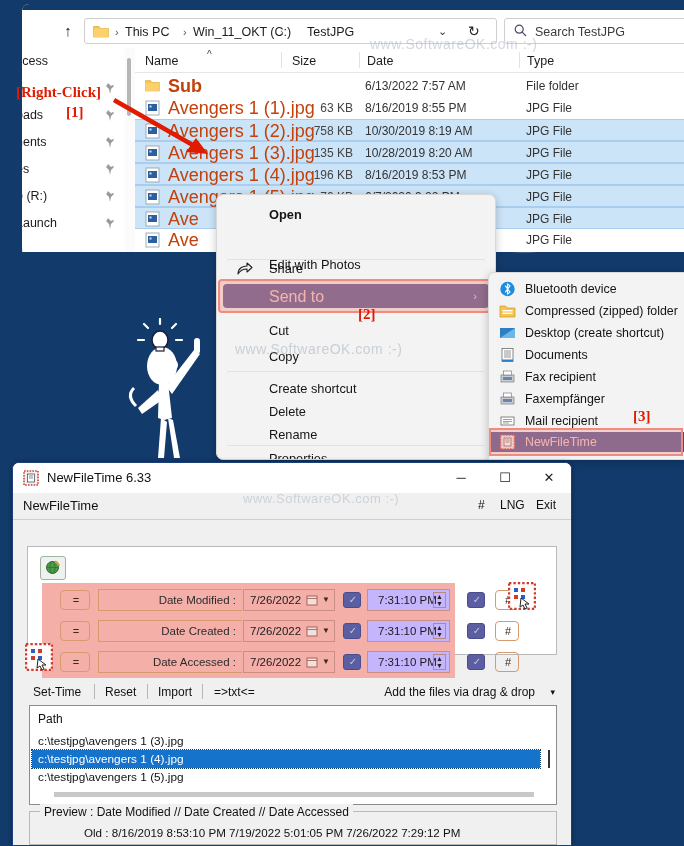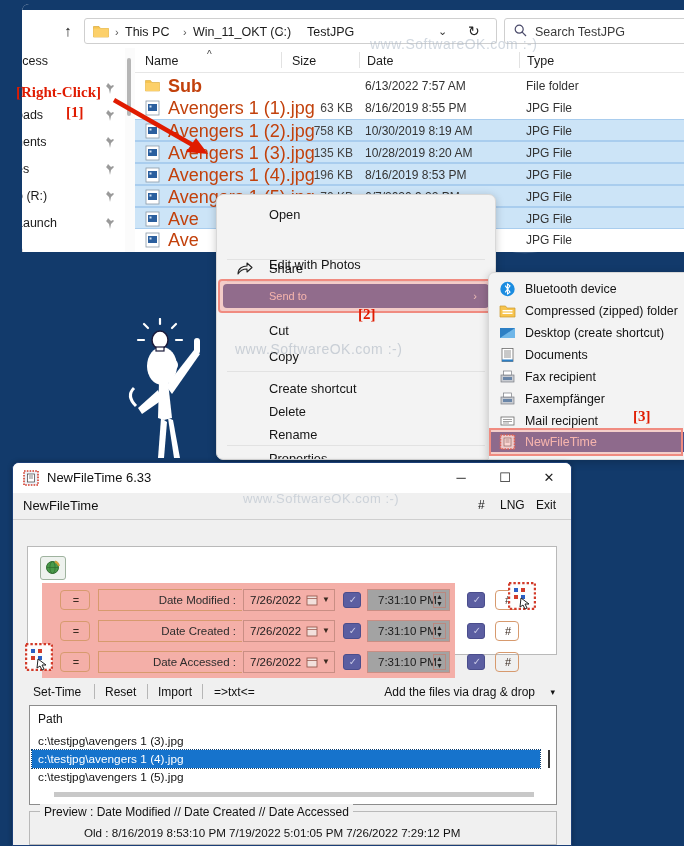--- a/index.html
+++ b/index.html
@@ -62,27 +62,27 @@
   .ftype{position:absolute;left:391px;top:3px;font-size:12px;color:#333;line-height:17px;white-space:nowrap;}
 
   
   #ctxmenu{
     position:absolute;left:216px;top:194px;width:278px;height:264px;
     background:#f3f3f3;border:1px solid #d8d8d8;border-radius:7px;box-shadow:0 2px 9px rgba(0,0,0,.22);
     overflow:hidden;
   }
   .mi{position:absolute;left:6px;width:266px;height:26px;border-radius:4px;}
   .mi-label{position:absolute;left:46px;top:5px;font-size:12.8px;color:#151515;line-height:17px;white-space:nowrap;}
-  .mi-label.bold{font-weight:normal;text-align:right;}
+  .mi-label.bold{font-weight:bold;text-align:right;}
   .mi-icon{position:absolute;left:14px;top:6px;width:16px;height:15px;}
   #sendto-hl{
     position:absolute;left:6px;top:89px;width:266px;height:24px;
     background:#4a4e8c;border-radius:4px;
   }
-  #sendto-label{position:absolute;left:46px;top:4px;font-size:11px;color:#f7c9c4;line-height:17px;}
+  #sendto-label{position:absolute;left:46px;top:4px;font-size:16px;color:#f7c9c4;line-height:17px;}
   #sendto-arrow{position:absolute;right:12px;top:4px;font-size:11px;color:#e8d6d4;line-height:17px;}
   #sendto-ring{
     position:absolute;left:1px;top:84px;width:276px;height:34px;
     border:2px solid #f08b80;background:rgba(244,150,140,.42);box-sizing:border-box;border-radius:4px;
   }
   .mdiv{position:absolute;left:10px;width:258px;height:1px;background:#e2e2e2;}
 
   
   #submenu{
     position:absolute;left:488px;top:272px;width:196px;height:186px;
@@ -129,21 +129,21 @@
   .eqbtn{position:absolute;left:18px;top:5px;width:30px;height:20px;border:1px solid #d79a6e;border-radius:4px;box-sizing:border-box;}
   .eqglyph{position:absolute;left:0;top:2px;width:30px;text-align:center;font-size:11px;color:#3a2a20;line-height:15px;}
   .dlabelbox{position:absolute;left:56px;top:4px;width:144px;height:22px;border-left:1px solid #d79a6e;border-top:1px solid #d79a6e;border-bottom:1px solid #d79a6e;box-sizing:border-box;}
   .dlabel{position:absolute;right:6px;top:3px;font-size:11.5px;color:#2c2c2c;line-height:15px;white-space:nowrap;}
   .dtbox{position:absolute;left:201px;top:4px;width:92px;height:22px;border:1px solid #c98e84;background:#F4AFA8;box-sizing:border-box;}
   .dtval{position:absolute;left:6px;top:3px;font-size:11.5px;color:#1b1b1b;line-height:15px;}
   .dt-cal{position:absolute;right:16px;top:4px;width:12px;height:12px;}
   .dt-caret{position:absolute;right:4px;top:5px;font-size:8px;color:#3a2a20;line-height:10px;}
   .chk{position:absolute;top:7px;width:18px;height:16px;background:#5b5ea1;border:1px solid #4a4d8c;border-radius:3px;box-sizing:border-box;}
   .chkmark{position:absolute;left:0;top:-1px;width:18px;text-align:center;font-size:10px;color:#c8c9e6;line-height:16px;}
-  .tmbox{position:absolute;left:325px;top:4px;width:83px;height:22px;border:1px solid #c98e84;background:#a3a3a3;box-sizing:border-box;}
+  .tmbox{position:absolute;left:325px;top:4px;width:83px;height:22px;border:1px solid #c98e84;background:#c4b5fd;box-sizing:border-box;}
   .tmval{position:absolute;left:10px;top:3px;font-size:11.5px;color:#1b1b1b;line-height:15px;}
   .spin{position:absolute;right:3px;top:2px;width:13px;height:16px;border:1px solid #b9887f;box-sizing:border-box;}
   .spin-up{position:absolute;left:0;top:0;width:11px;text-align:center;font-size:7px;color:#222;line-height:8px;}
   .spin-dn{position:absolute;left:0;top:7px;width:11px;text-align:center;font-size:7px;color:#222;line-height:8px;}
   .hashbtn{position:absolute;top:5px;width:24px;height:20px;border:1px solid #d79a6e;border-radius:4px;box-sizing:border-box;}
   .hashglyph{position:absolute;left:0;top:2px;width:24px;text-align:center;font-size:11px;color:#3a2a20;line-height:15px;}
   .gridicon{position:absolute;width:28px;height:28px;}
 
   #nft-toolbar{position:absolute;left:14px;top:218px;width:530px;height:24px;}
   .tbitem{position:absolute;top:3px;font-size:12px;color:#111;line-height:16px;white-space:nowrap;}

